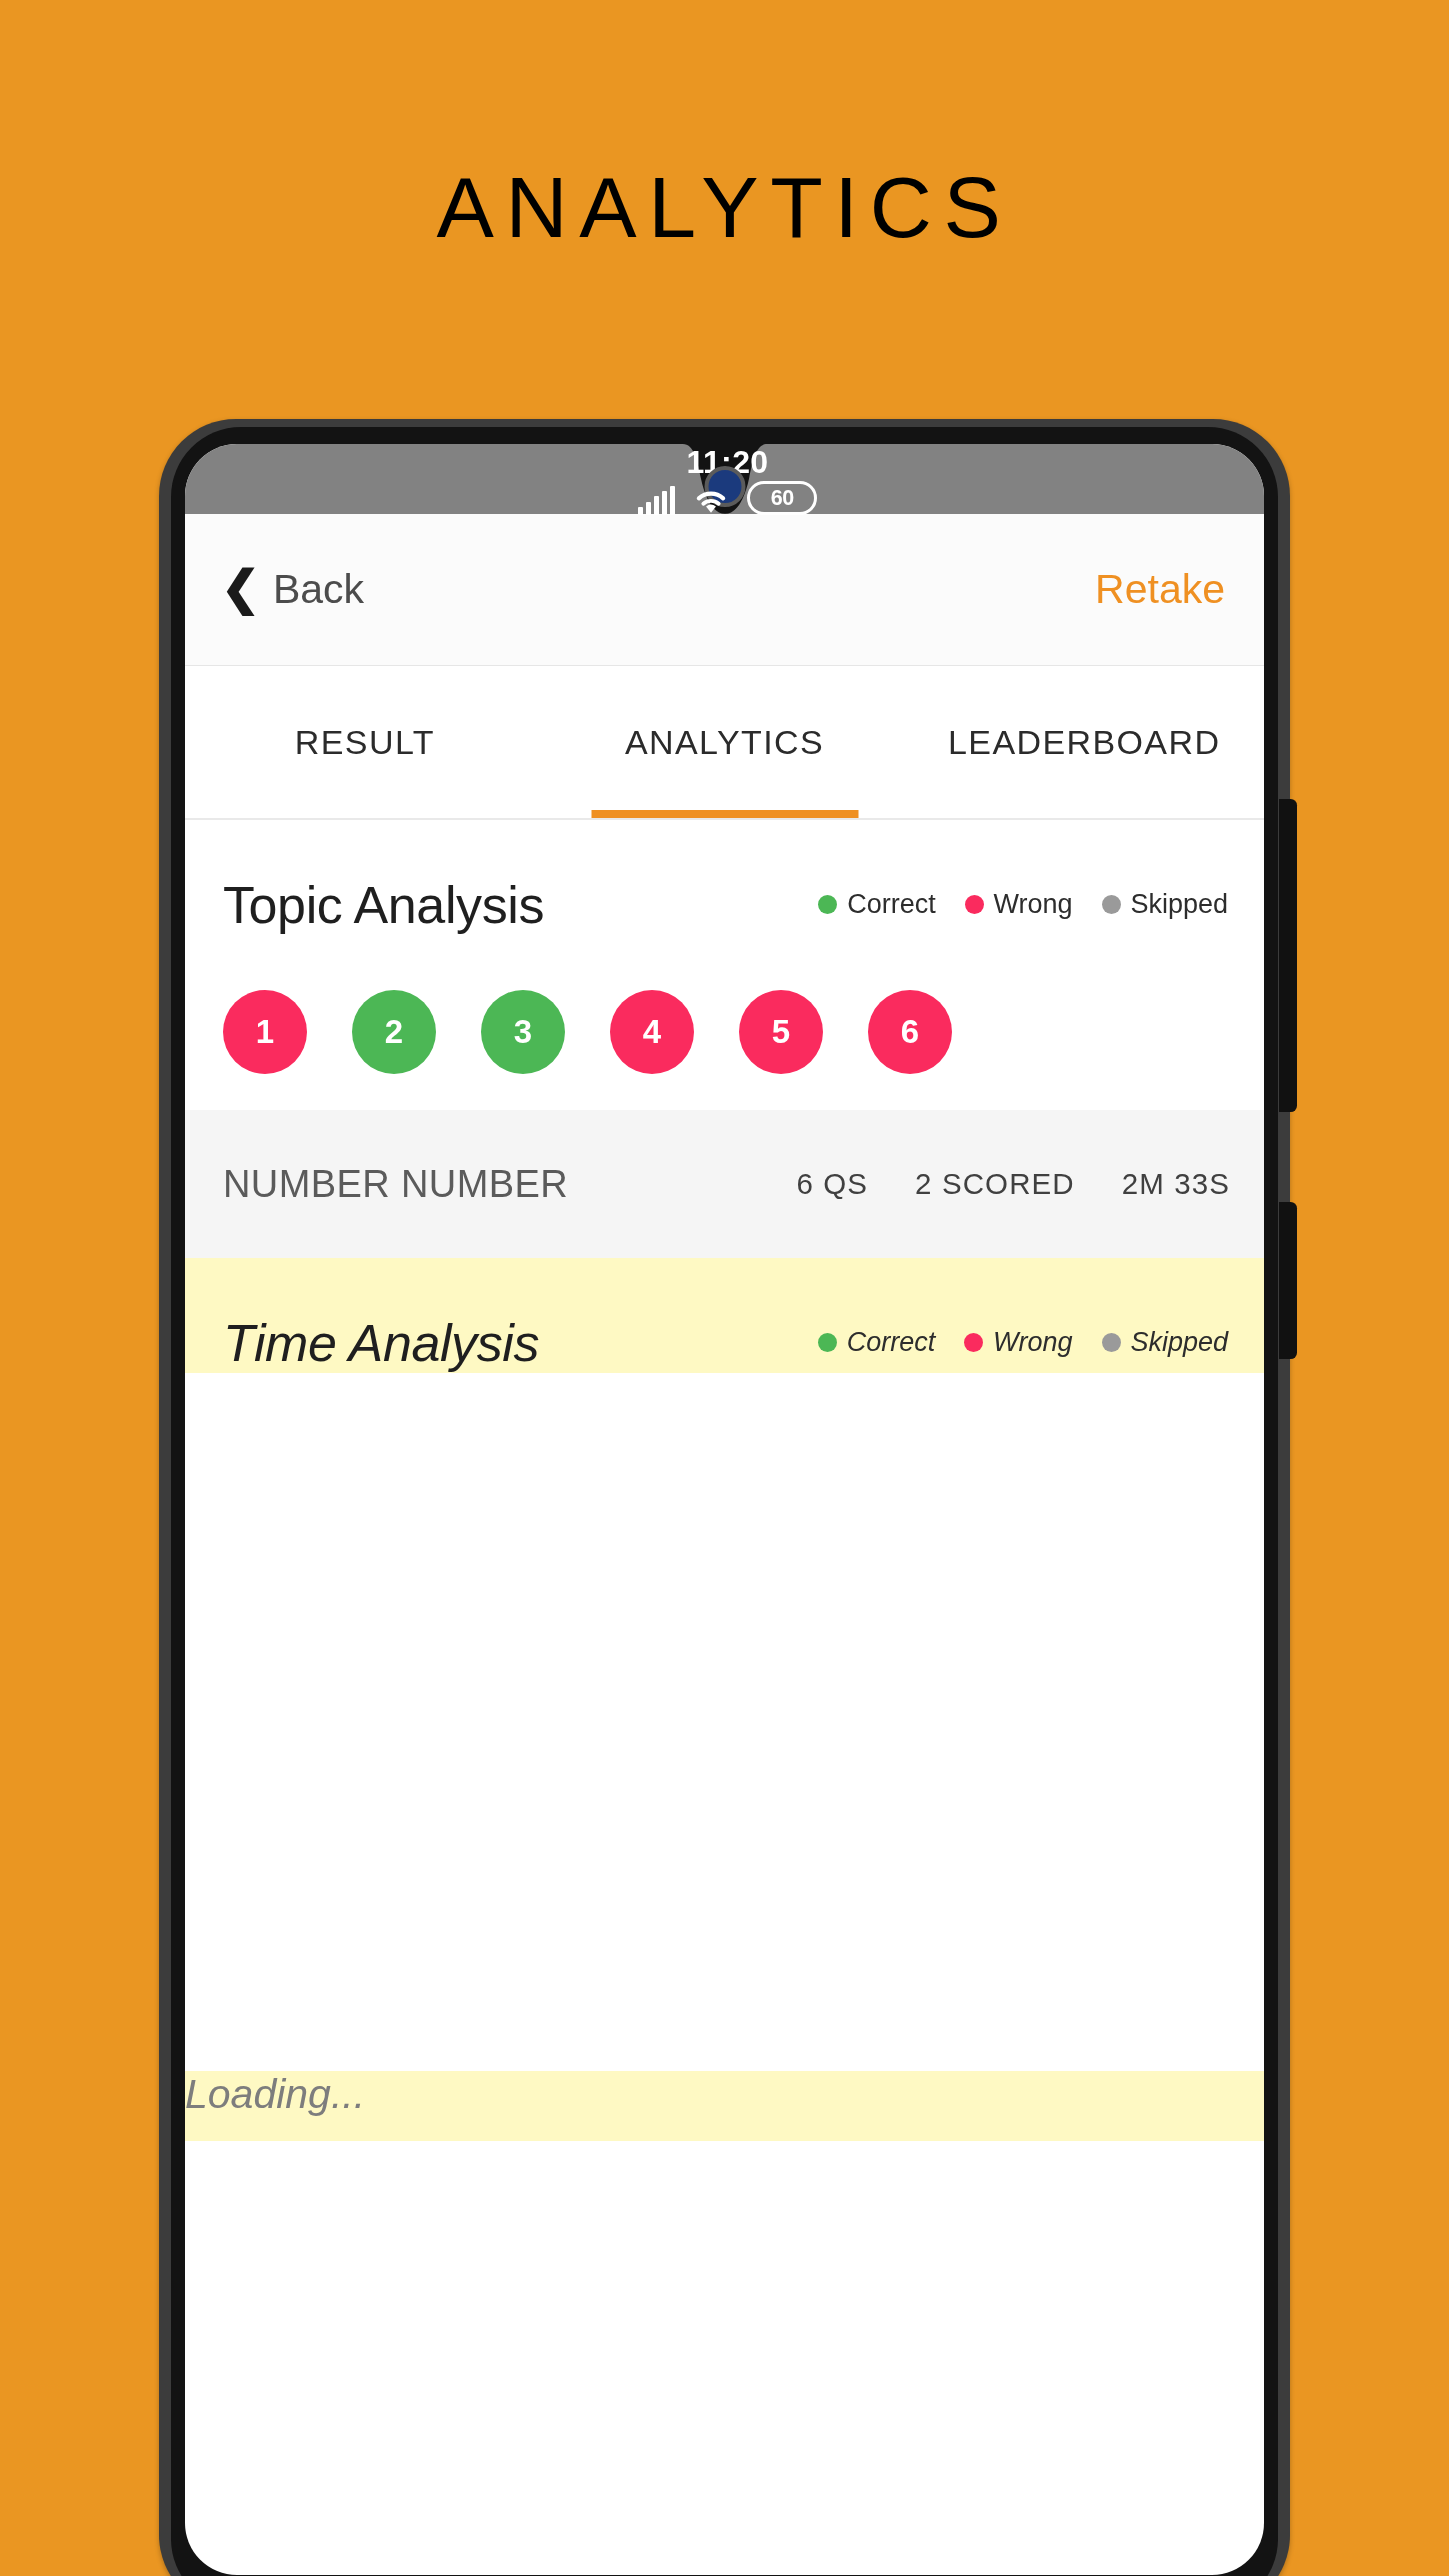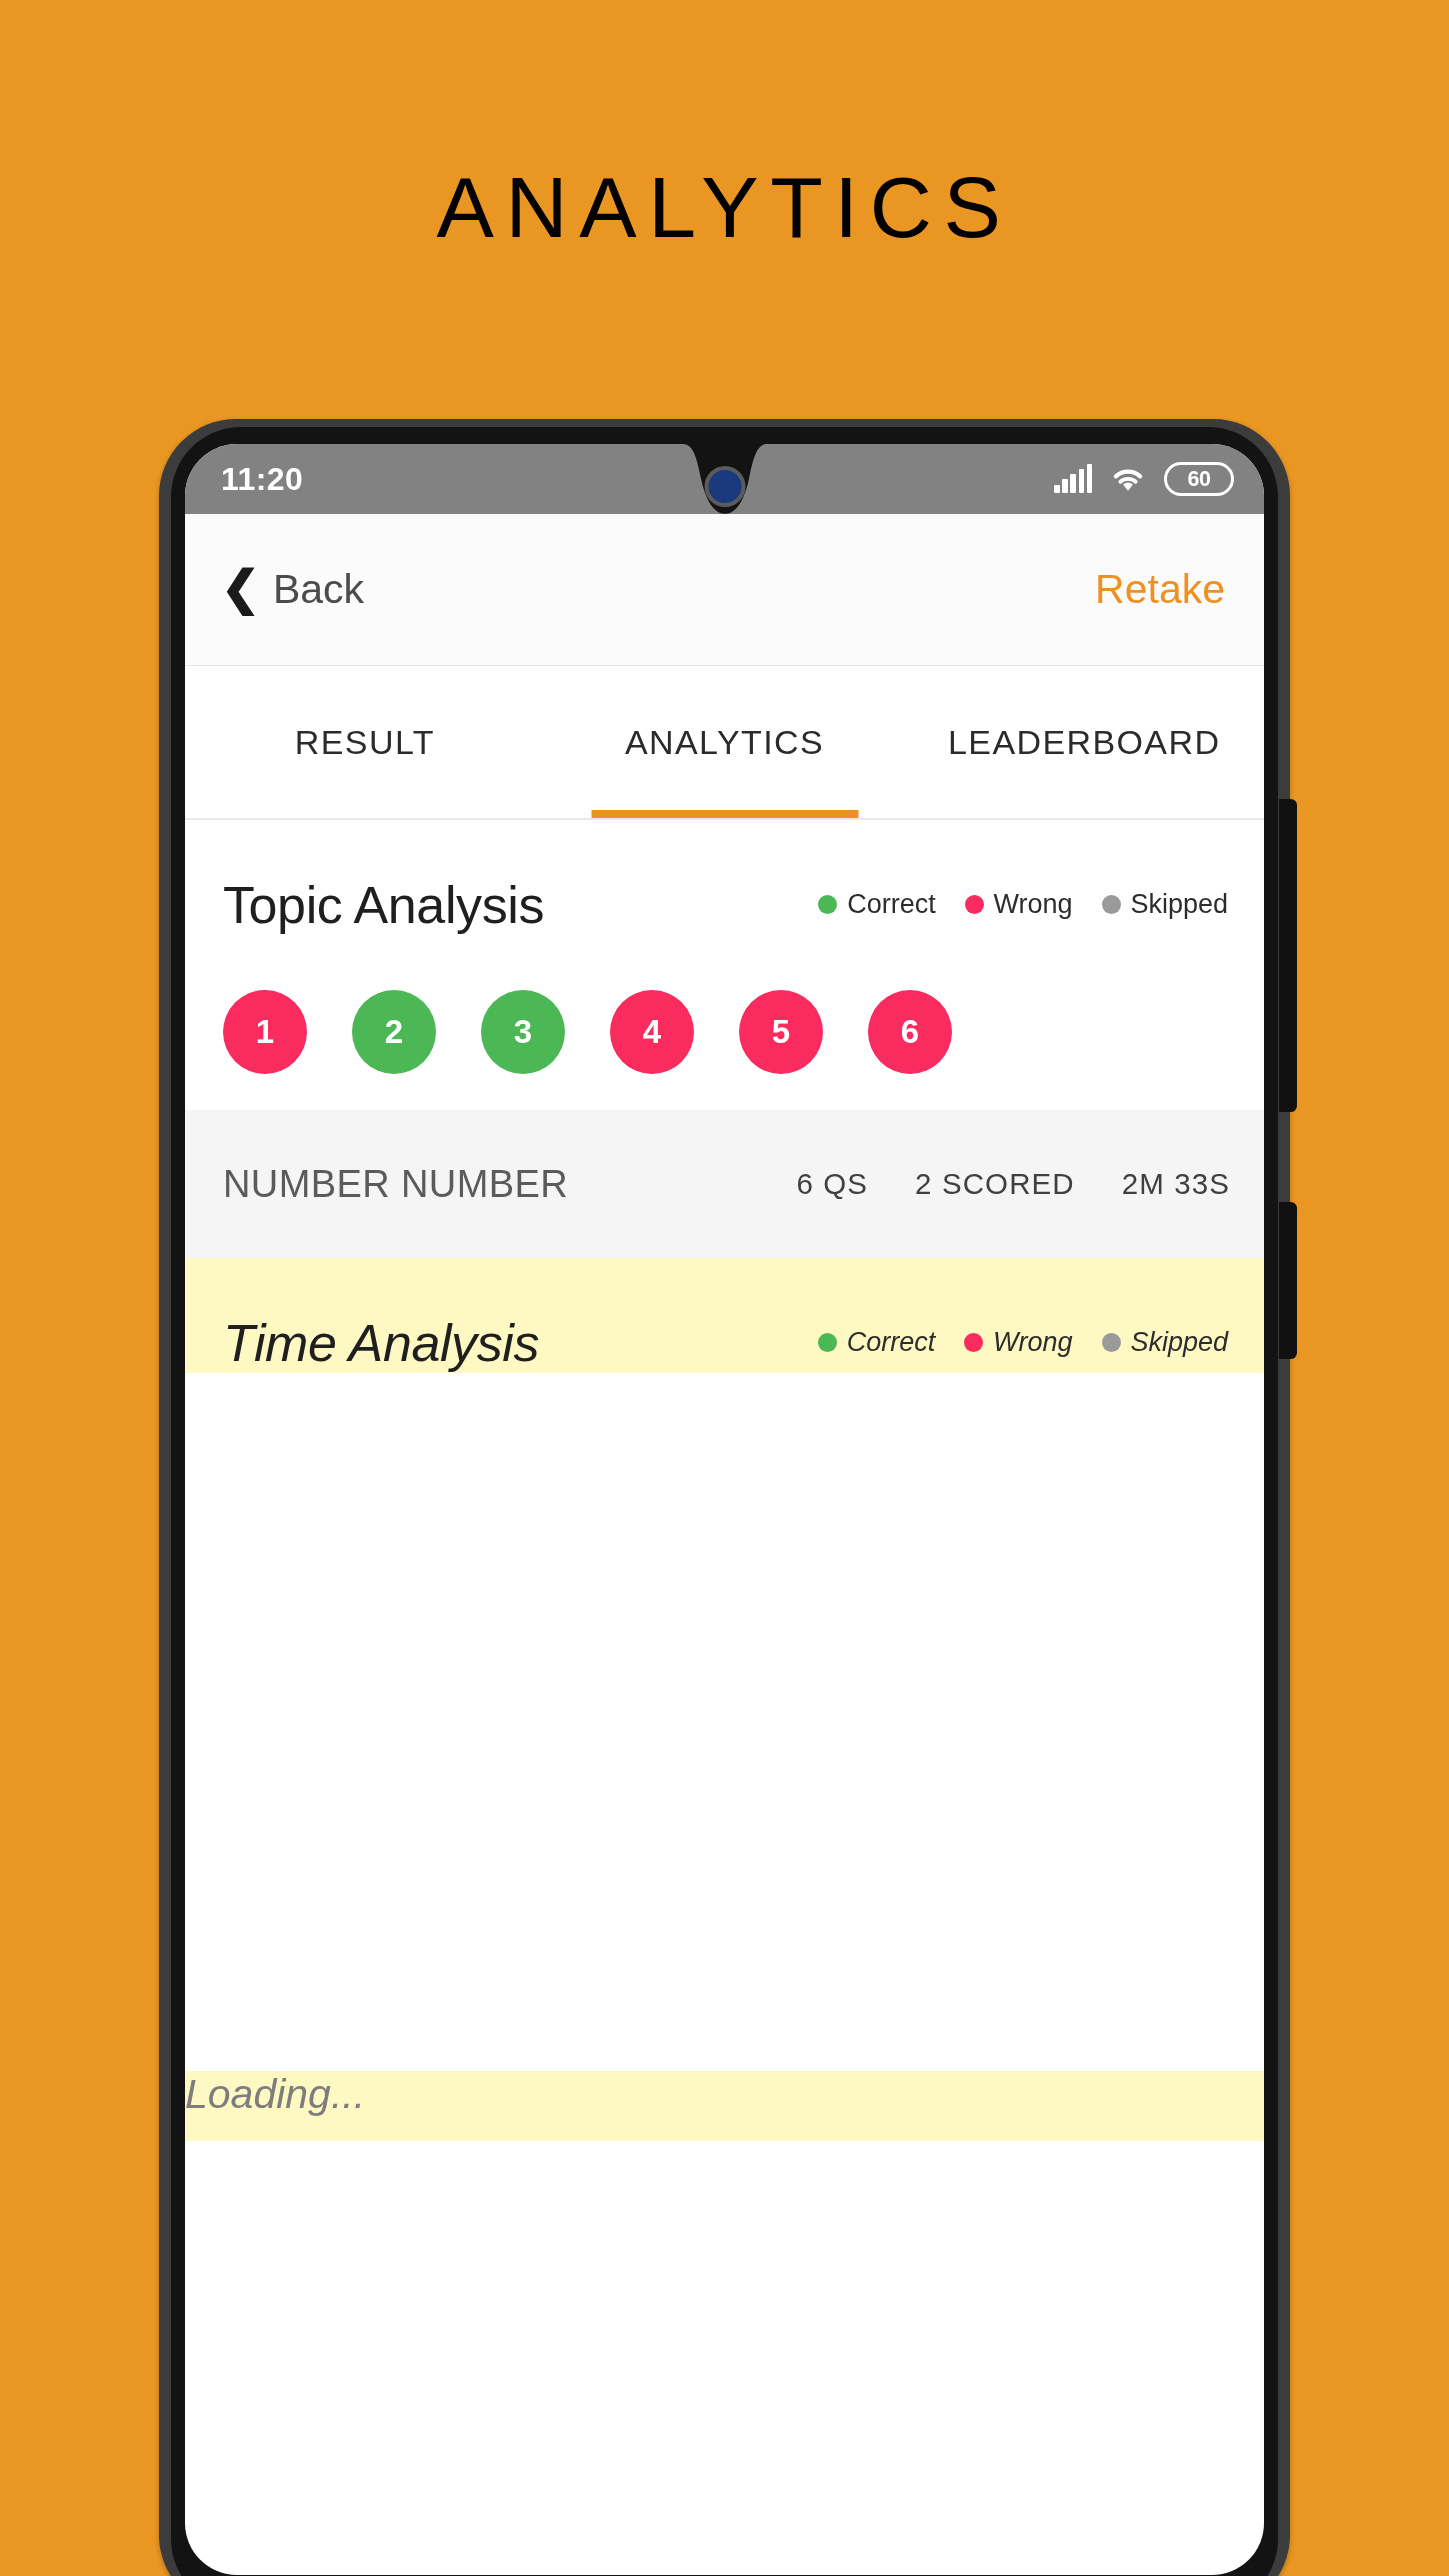--- a/index.html
+++ b/index.html
@@ -96,32 +96,33 @@
   .statusbar {
     position: relative;
     height: 70px;
     background: #828282;
     display: flex;
     align-items: center;
     justify-content: space-between;
     padding: 0 30px 0 36px;
     box-sizing: border-box;
     color: #ffffff;
+    flex-direction: column;
   }
   .status-time {
     font-size: 32px;
     font-weight: bold;
     letter-spacing: 0.4px;
     color: #ffffff;
     position: relative;
     z-index: 3;
   }
   .status-right {
     display: flex;
-    align-items: center;
+    align-items: flex-end;
     gap: 18px;
     position: relative;
     z-index: 3;
   }
 
   
   .notch {
     position: absolute;
     left: 50%;
     top: 0;

